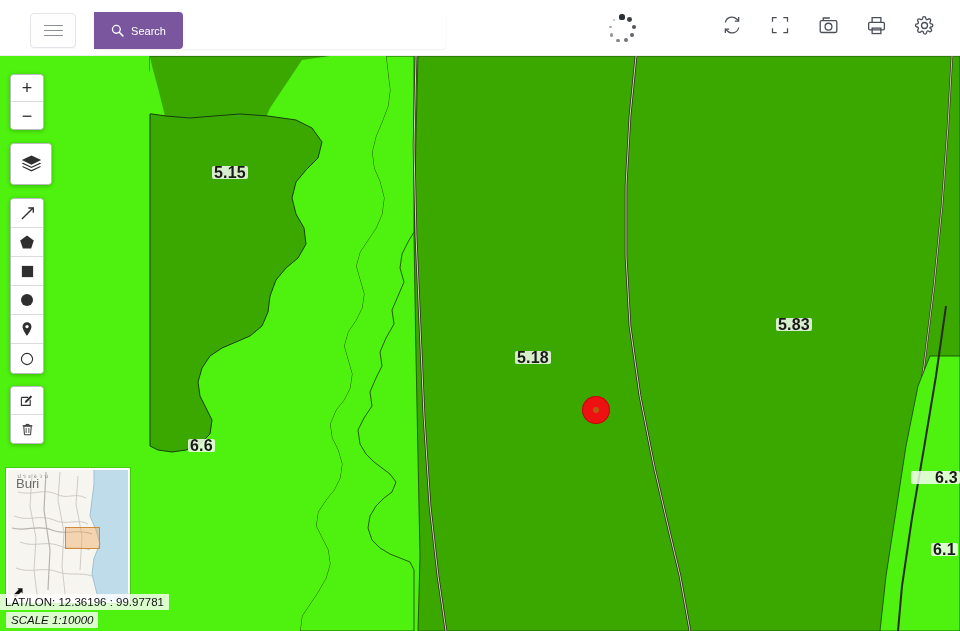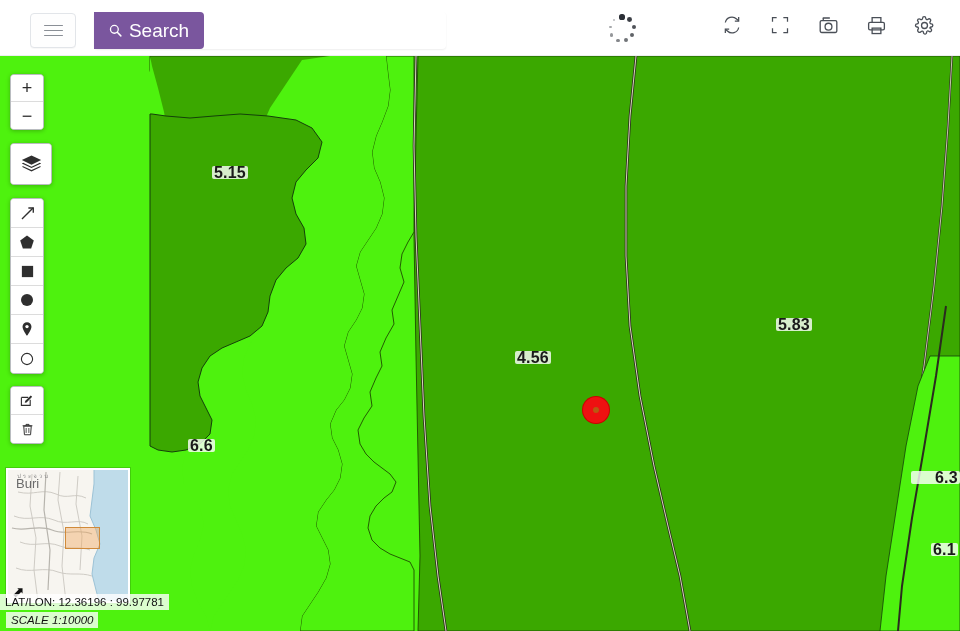--- a/index.html
+++ b/index.html
@@ -51,26 +51,26 @@
     border-radius: 4px 0 0 4px;
     background: #fff;
     font-size: 13.5px;
     color: #7a7f86;
     padding: 0 12px;
     outline: none;
     font-family: "Liberation Sans", "DejaVu Sans", sans-serif;
   }
   .search-input::placeholder { color: #9aa0a7; }
   .search-btn {
-    width: 110px;
+    width: 89px;
     background: #7a569e;
     border: none;
     border-radius: 0 4px 4px 0;
     color: #fff;
-    font-size: 19px;
+    font-size: 11px;
     display: flex; align-items: center; justify-content: center;
     gap: 7px;
     cursor: pointer;
     font-family: "Liberation Sans", "DejaVu Sans", sans-serif;
   }
   .search-btn svg { display:block; }
 
   
   .spinner {
     position: absolute; left: 604px; top: 11px;
@@ -398,21 +398,21 @@
 
       <path d="M 952,0 L 948,70 L 942,150 L 934,230 L 924,310 L 912,390 L 902,470 L 896,540 L 894,575" fill="none" stroke="#2b2b1f" stroke-width="2.2"></path>
       <path d="M 952,0 L 948,70 L 942,150 L 934,230 L 924,310 L 912,390 L 902,470 L 896,540 L 894,575" fill="none" stroke="#d9d6bd" stroke-width="0.9"></path>
 
       <path d="M 960,300 L 960,575 L 880,575 L 886,520 L 896,455
                L 906,390 L 918,330 L 930,300 Z" fill="#4ef20e" stroke="#14400a" stroke-width="0.8"></path>
       <path d="M 946,250 L 936,320 L 924,392 L 912,462 L 902,530 L 898,575" fill="none" stroke="#2b2b1f" stroke-width="2.0"></path>
     </svg>
 
     <div class="map-label" style="left:212px;  top:110px;">5.15</div>
-    <div class="map-label" style="left:515px;  top:295px;">4.56</div>
+    <div class="map-label" style="left:515px;  top:295px;">5.18</div>
     <div class="map-label" style="left:776px;  top:262px;">5.83</div>
     <div class="map-label" style="left:188px;  top:383px;">6.6</div>
     <div class="map-label" style="left:911px;  top:415px;padding-left:24px;">6.3</div>
     <div class="map-label" style="left:931px;  top:487px;">6.1</div>
 
     <div class="marker" style="left:583px; top:341px;"></div>
 
     <div class="lc" id="zoom-ctl">
       <div class="btn">
         <span>+</span>

